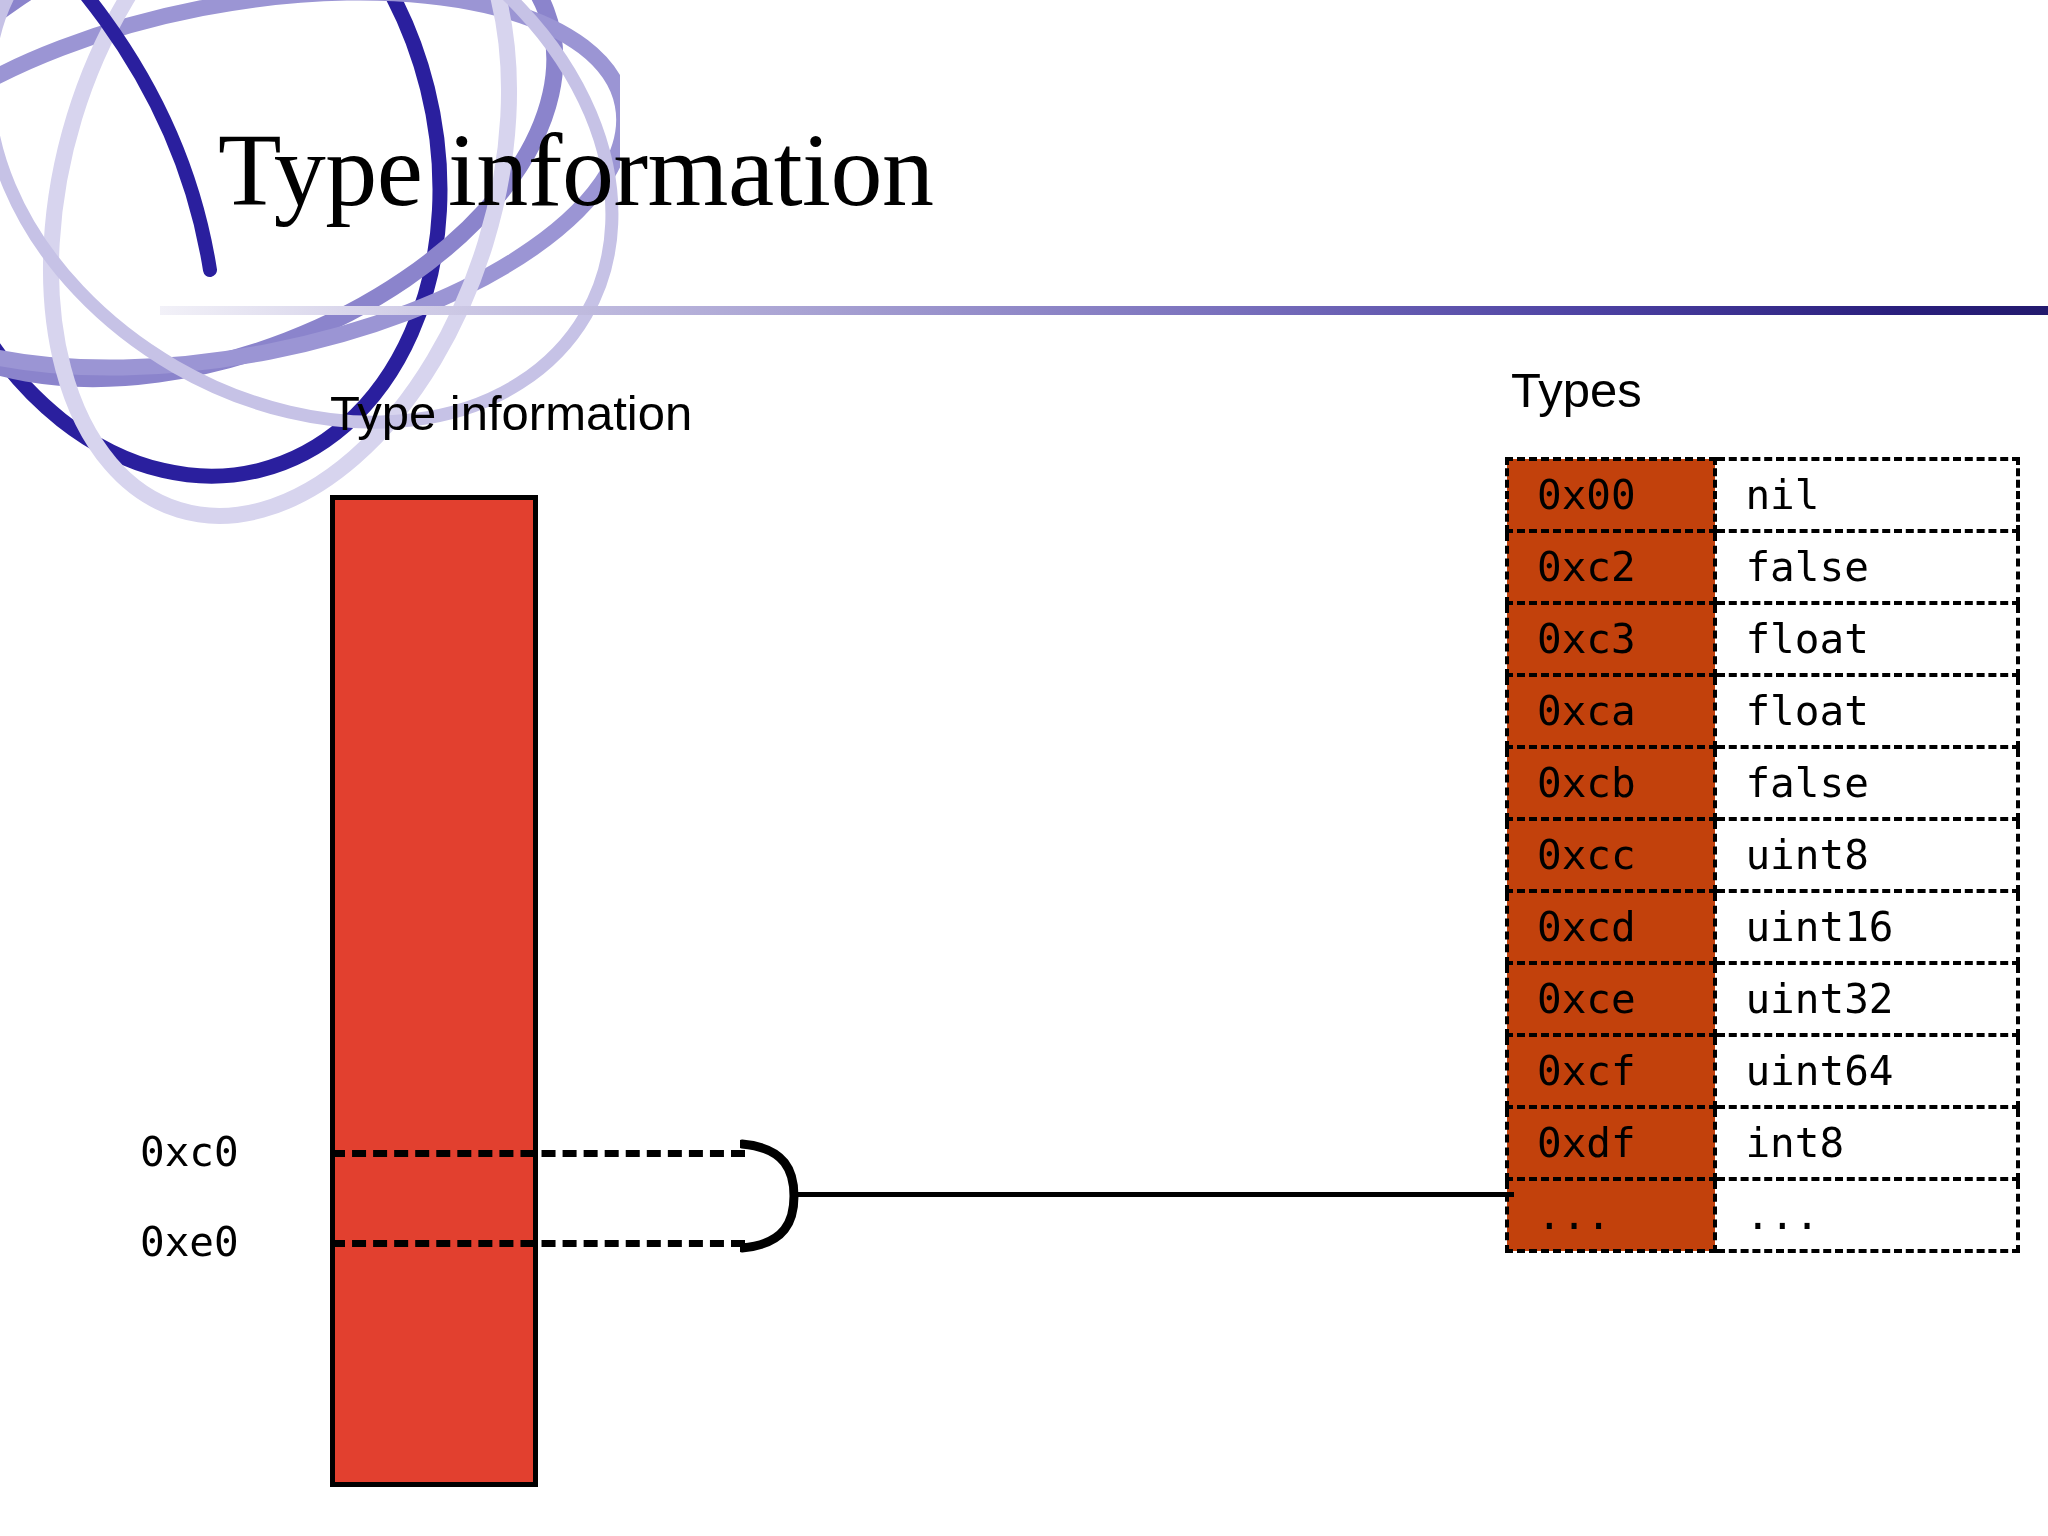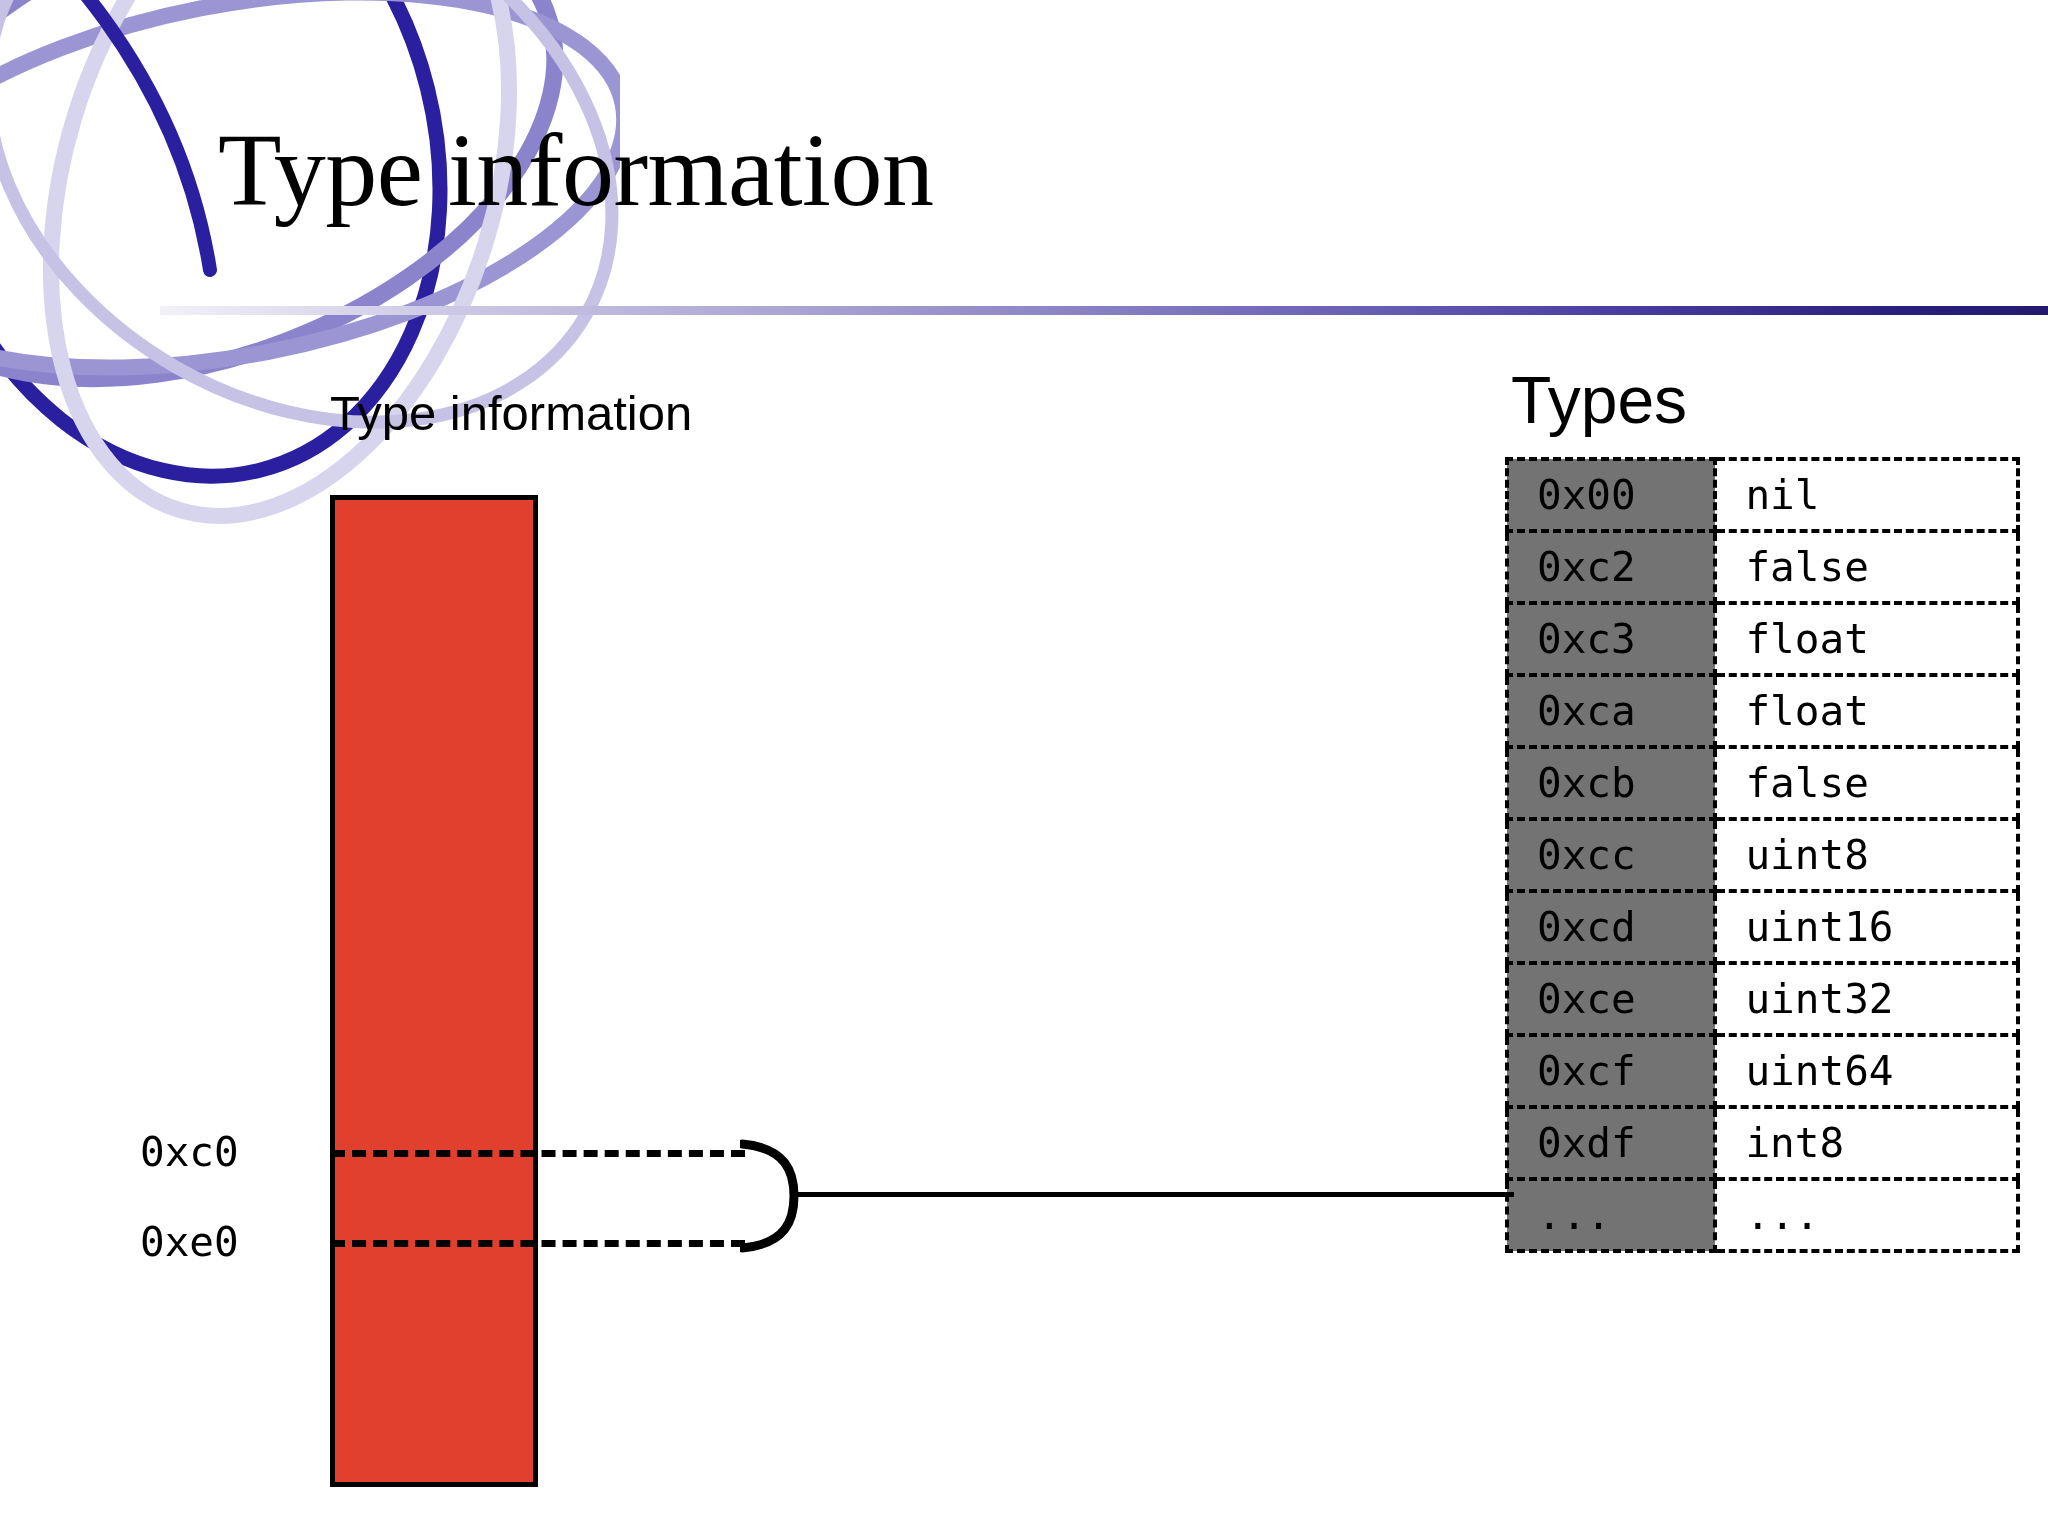--- a/index.html
+++ b/index.html
@@ -113,21 +113,21 @@
     height: 0;
     border-top: 5px solid #000;
     z-index: 6;
   }
 
   
   #types-heading {
     position: absolute;
     left: 1511px;
     top: 362px;
-    font-size: 66px;
+    font-size: 49px;
     color: #000;
     white-space: nowrap;
     z-index: 5;
   }
 
   #types-table {
     position: absolute;
     left: 1505px;
     top: 457px;
     width: 515px;
@@ -139,21 +139,21 @@
     border: 4px dashed #000;
     padding: 0 0 0 28px;
     font-family: "DejaVu Sans Mono", "Liberation Mono", monospace;
     font-size: 41px;
     color: #000;
     vertical-align: middle;
     height: 72px;
     box-sizing: border-box;
   }
   #types-table td.code-cell {
-    background: #737373;
+    background: #c2410c;
     width: 210px;
   }
   #types-table td.name-cell {
     background: transparent;
     width: 305px;
   }
 </style>
 </head>
 <body>
 

